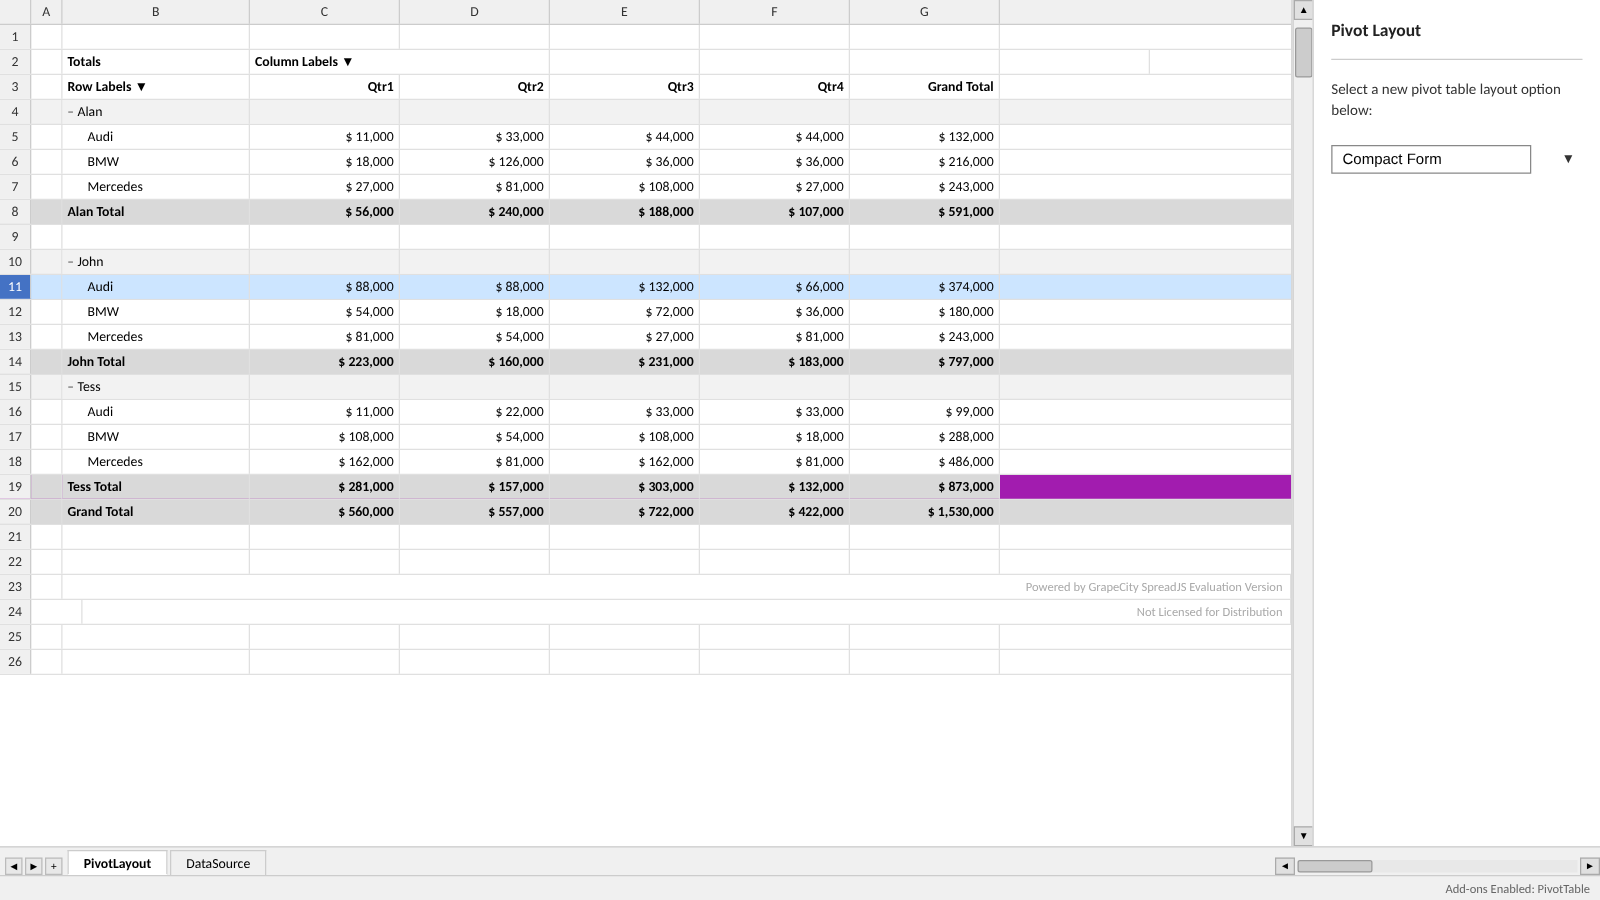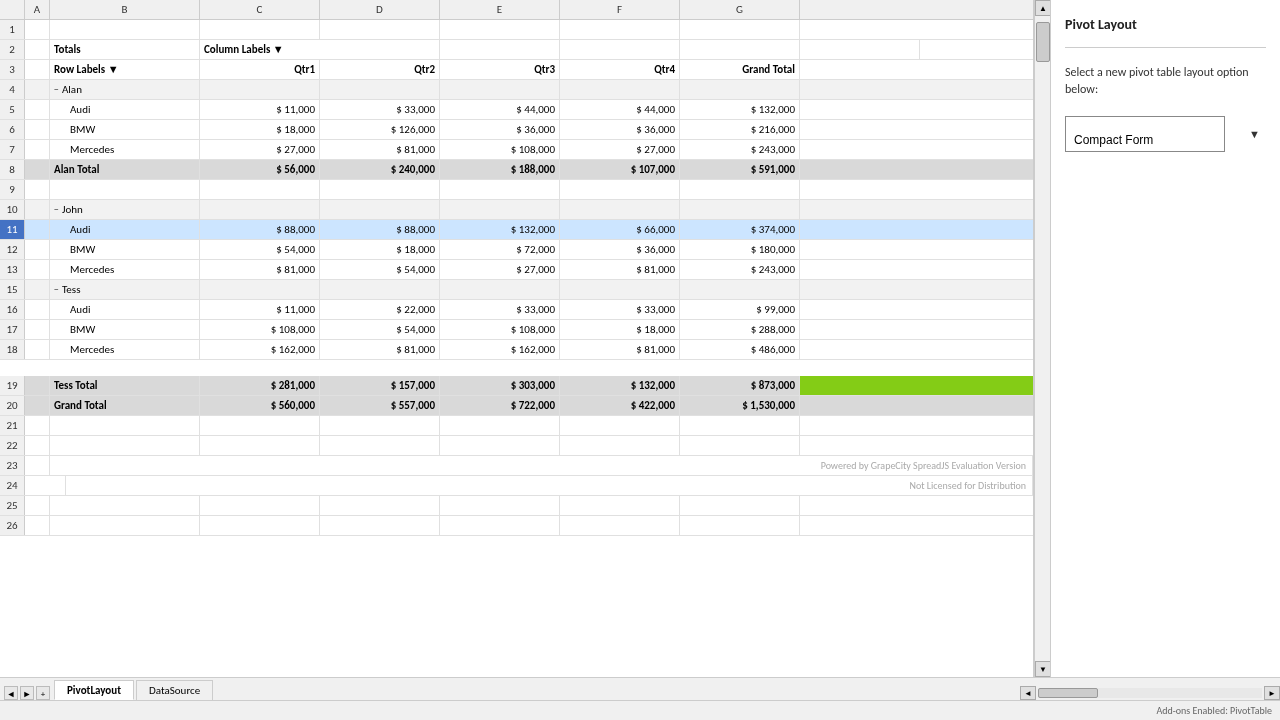--- a/index.html
+++ b/index.html
@@ -37,21 +37,21 @@
 
     
     .right-scrollbar { width: 16px; background: #f0f0f0; border-left: 1px solid #ccc; display: flex; flex-direction: column; }
 
     
     .right-panel { width: 230px; min-width: 230px; background: #fff; border-left: 1px solid #ccc; padding: 16px 14px; display: flex; flex-direction: column; gap: 10px; }
     .panel-title { font-size: 14px; font-weight: bold; color: #222; margin-bottom: 4px; }
     .panel-divider { height: 1px; background: #ccc; margin-bottom: 6px; }
     .panel-desc { font-size: 12px; color: #333; line-height: 1.4; }
     .panel-select-wrapper { position: relative; display: inline-block; margin-top: 8px; }
-    .panel-select { appearance: none; -webkit-appearance: none; border: 1px solid #888; background: #fff; padding: 16px 28px 4px 8px; font-size: 12px; cursor: pointer; width: 160px; }
+    .panel-select { appearance: none; -webkit-appearance: none; border: 1px solid #888; background: #fff; padding: 3px 28px 4px 8px; font-size: 12px; cursor: pointer; width: 160px; }
     .select-arrow { position: absolute; right: 6px; top: 50%; transform: translateY(-50%); pointer-events: none; font-size: 11px; color: #333; }
     .tab-nav { display: flex; align-items: flex-end; height: 100%; padding-left: 60px; }
     .tab { padding: 3px 12px; font-size: 11px; border: 1px solid #ccc; border-bottom: none; background: #f0f0f0; cursor: pointer; margin-right: 2px; height: 20px; display: flex; align-items: center; }
     .tab.active { background: #fff; font-weight: bold; border-bottom: 1px solid #fff; }
 
     
     .status-bar { height: 20px; background: #f0f0f0; border-top: 1px solid #ccc; display: flex; align-items: center; padding: 0 8px; justify-content: space-between; font-size: 10px; color: #666; }
 
     
     .collapse-icon { font-size: 10px; color: #333; margin-right: 3px; }
@@ -219,20 +219,30 @@
         <div class="row-num">13</div>
         <div class="cell col-a"></div>
         <div class="cell col-b" style="padding-left:20px;">Mercedes</div>
         <div class="cell col-c right">$ 81,000</div>
         <div class="cell col-d right">$ 54,000</div>
         <div class="cell col-e right">$ 27,000</div>
         <div class="cell col-f right">$ 81,000</div>
         <div class="cell col-g right">$ 243,000</div>
       </div>
 
+      <div class="grid-row" style="background:#d9d9d9;">
+        <div class="row-num">14</div>
+        <div class="cell col-a" style="background:#d9d9d9;"></div>
+        <div class="cell col-b bold" style="background:#d9d9d9;">John Total</div>
+        <div class="cell col-c bold right" style="background:#d9d9d9;">$ 223,000</div>
+        <div class="cell col-d bold right" style="background:#d9d9d9;">$ 160,000</div>
+        <div class="cell col-e bold right" style="background:#d9d9d9;">$ 231,000</div>
+        <div class="cell col-f bold right" style="background:#d9d9d9;">$ 183,000</div>
+        <div class="cell col-g bold right" style="background:#d9d9d9;">$ 797,000</div>
+      </div>
 
       <div class="grid-row" style="background:#f2f2f2;">
         <div class="row-num">15</div>
         <div class="cell col-a"></div>
         <div class="cell col-b" style="background:#f2f2f2;"><span class="collapse-icon">−</span> Tess</div>
         <div class="cell col-c right" style="background:#f2f2f2;"></div>
         <div class="cell col-d right" style="background:#f2f2f2;"></div>
         <div class="cell col-e right" style="background:#f2f2f2;"></div>
         <div class="cell col-f right" style="background:#f2f2f2;"></div>
         <div class="cell col-g right" style="background:#f2f2f2;"></div>
@@ -264,21 +274,21 @@
         <div class="row-num">18</div>
         <div class="cell col-a"></div>
         <div class="cell col-b" style="padding-left:20px;">Mercedes</div>
         <div class="cell col-c right">$ 162,000</div>
         <div class="cell col-d right">$ 81,000</div>
         <div class="cell col-e right">$ 162,000</div>
         <div class="cell col-f right">$ 81,000</div>
         <div class="cell col-g right">$ 486,000</div>
       </div>
 
-      <div class="grid-row" style="background:#84cc16;margin-top:16px;">
+      <div class="grid-row" style="background:#a21caf;">
         <div class="row-num">19</div>
         <div class="cell col-a" style="background:#d9d9d9;"></div>
         <div class="cell col-b bold" style="background:#d9d9d9;">Tess Total</div>
         <div class="cell col-c bold right" style="background:#d9d9d9;">$ 281,000</div>
         <div class="cell col-d bold right" style="background:#d9d9d9;">$ 157,000</div>
         <div class="cell col-e bold right" style="background:#d9d9d9;">$ 303,000</div>
         <div class="cell col-f bold right" style="background:#d9d9d9;">$ 132,000</div>
         <div class="cell col-g bold right" style="background:#d9d9d9;">$ 873,000</div>
       </div>
 

